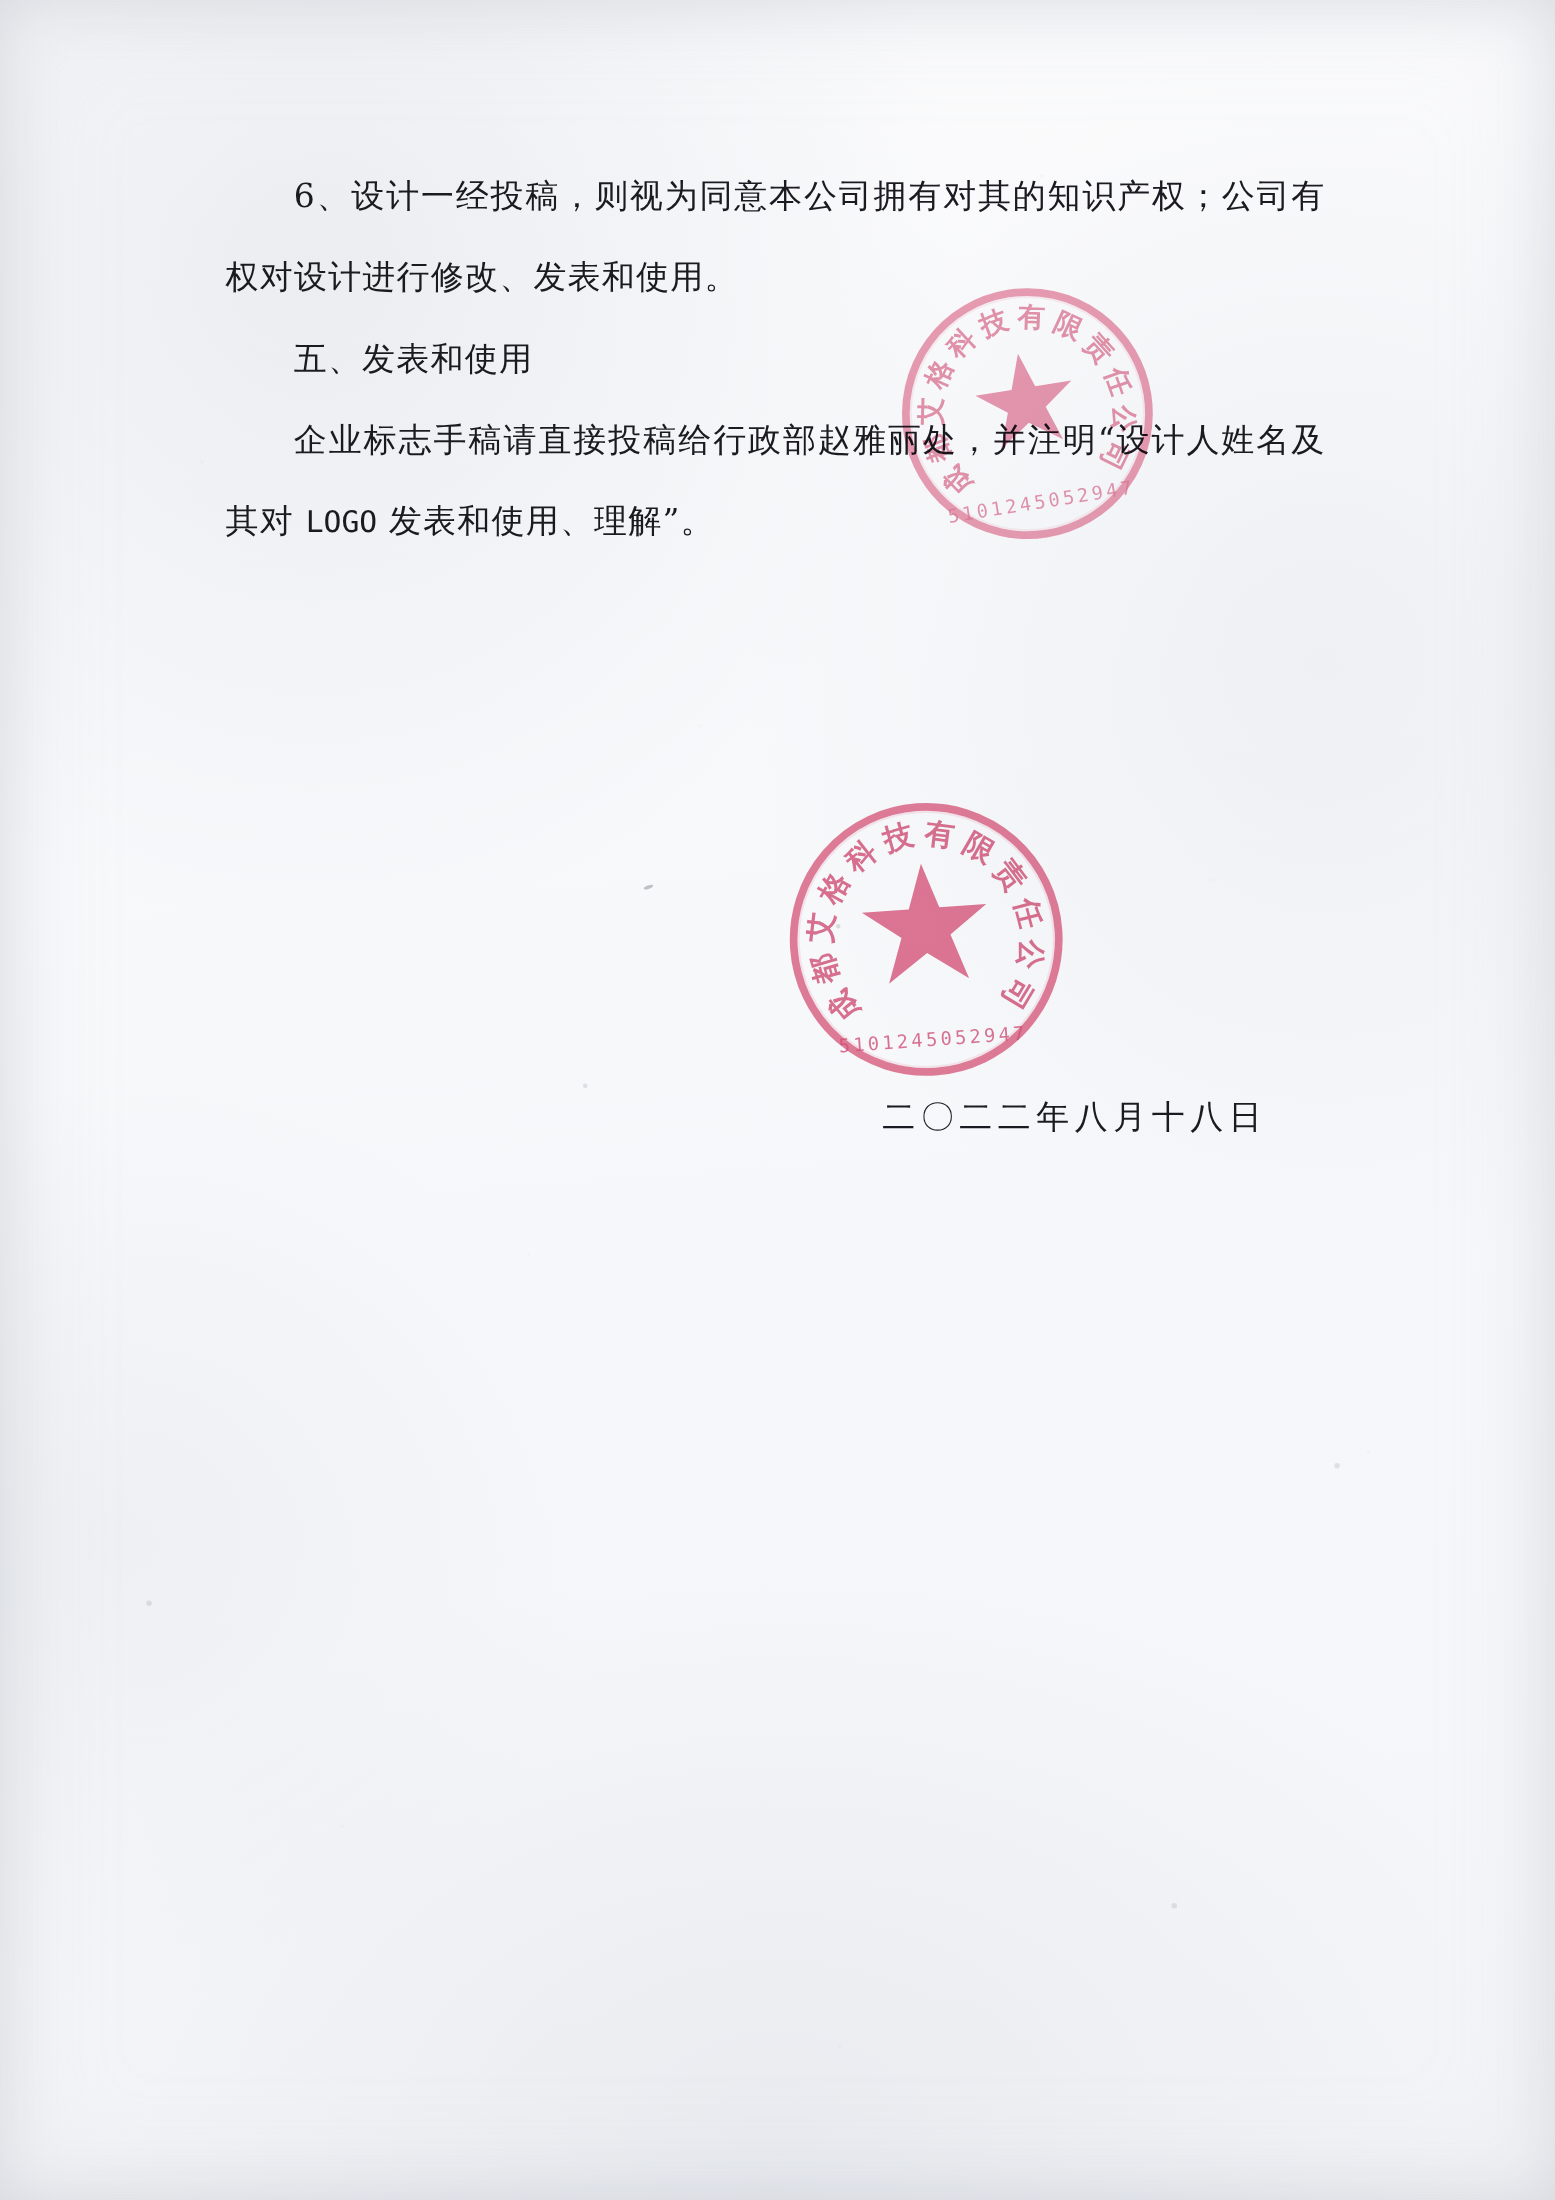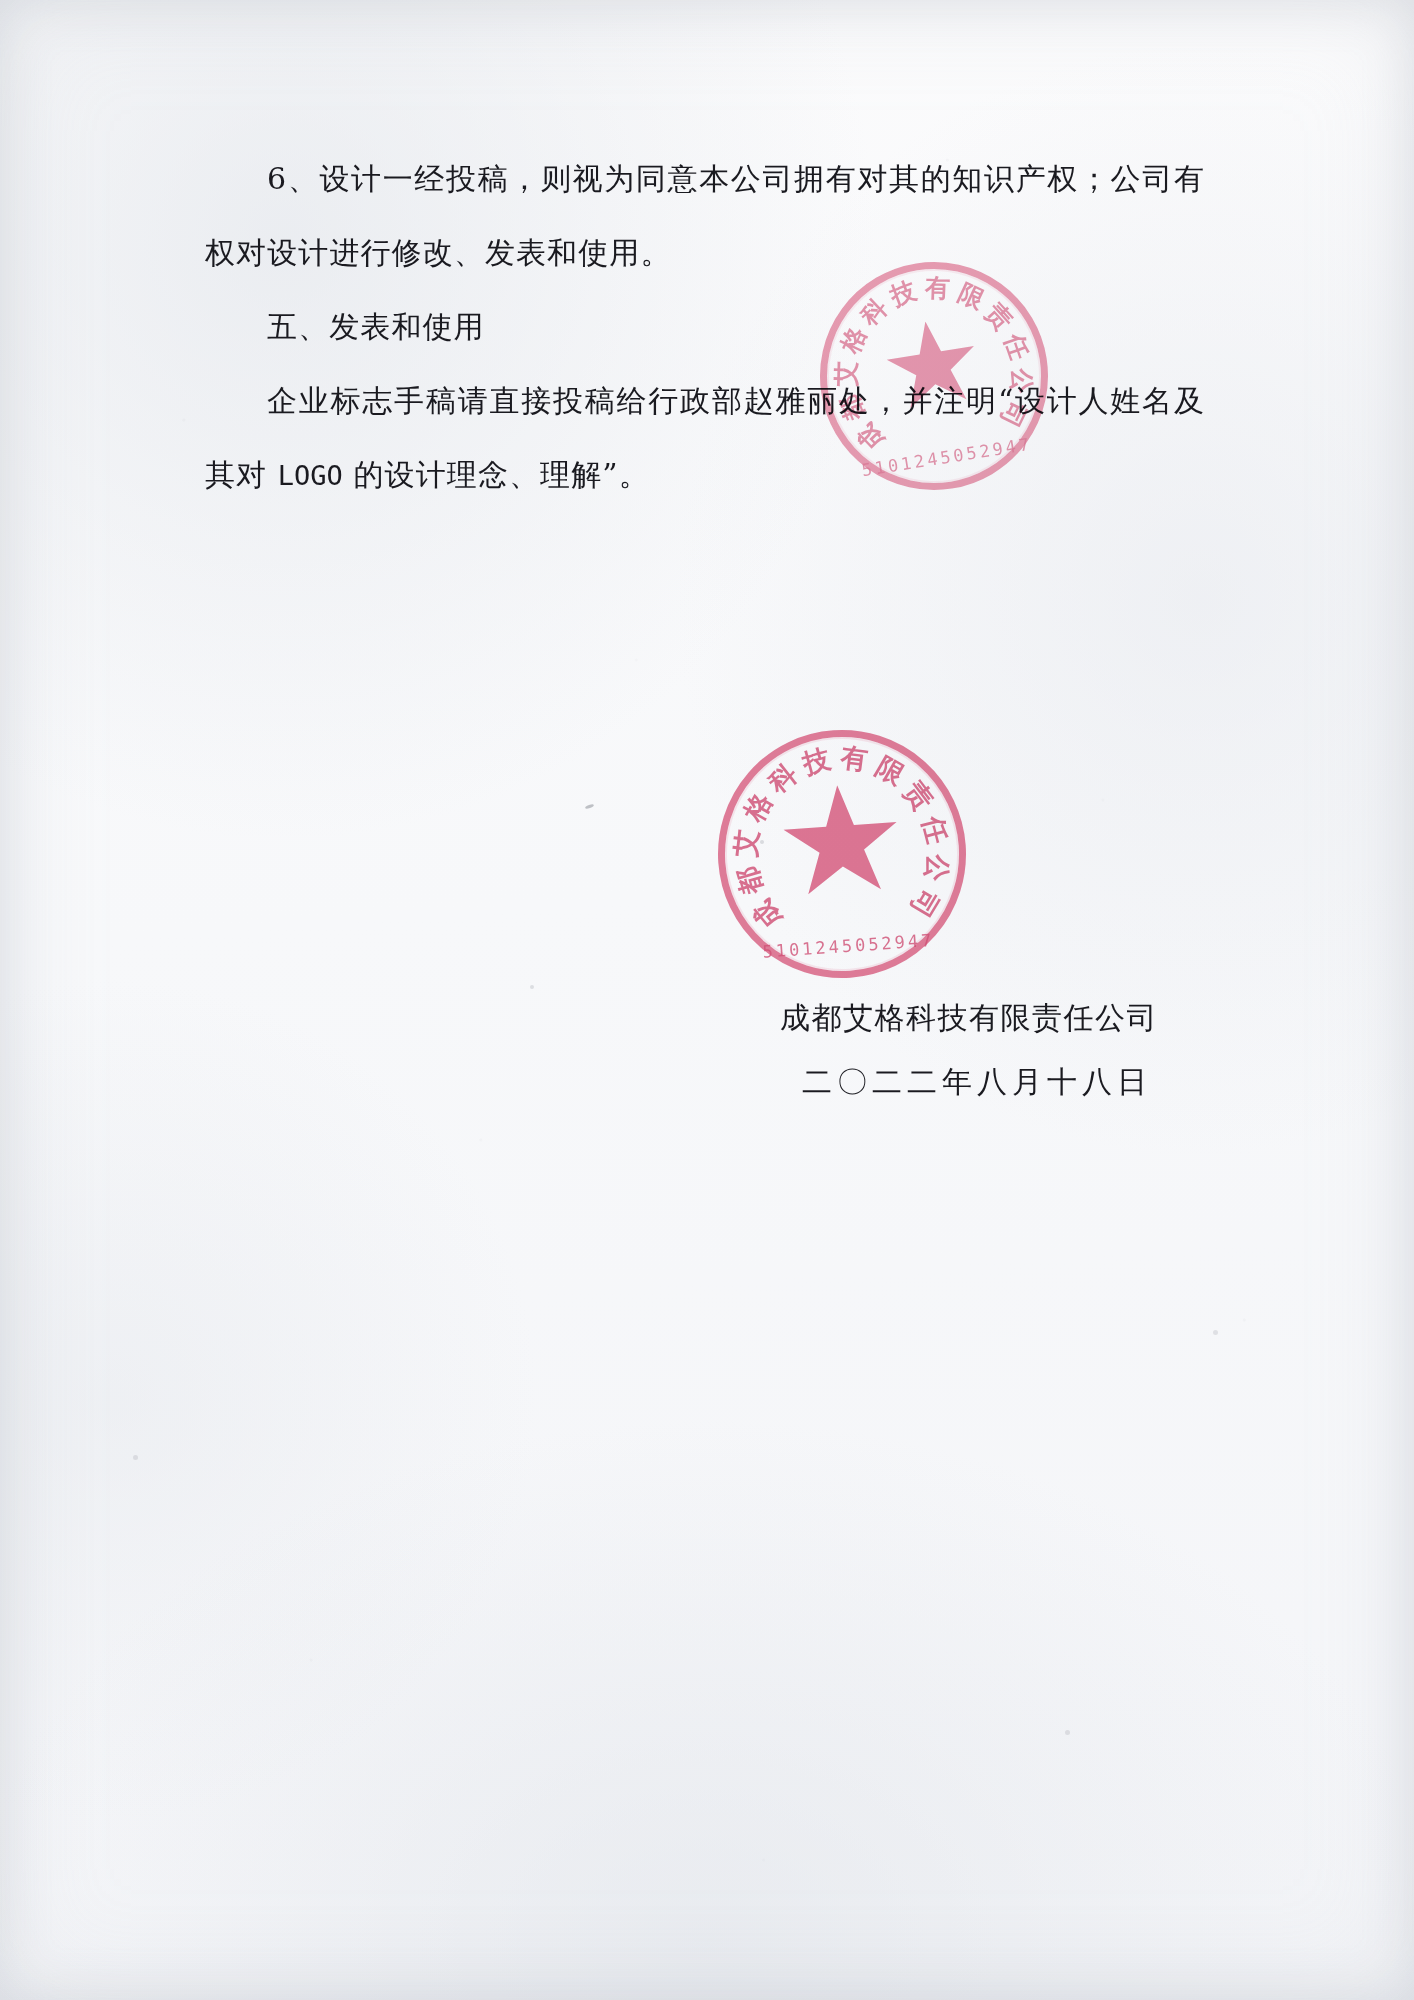--- a/index.html
+++ b/index.html
@@ -200,25 +200,24 @@
 </head>
 <body>
 
 <div id="page">
 
   <div id="grain"></div>
 
   <div id="body-text">
     <p class="para indent">6、设计一经投稿，则视为同意本公司拥有对其的知识产权；公司有权对设计进行修改、发表和使用。</p>
     <p class="para indent">五、发表和使用</p>
-    <p class="para indent"><span>企业标志手稿请直接投稿给行政部赵雅丽处，并注明“设计人姓名及其对 </span><span class="latin">LOGO</span><span> 的设计理念、理解”。</span></p>
+    <p class="para indent"><span>企业标志手稿请直接投稿给行政部赵雅丽处，并注明“设计人姓名及其对 </span><span class="latin">LOGO</span><span> 发表和使用、理解”。</span></p>
   </div>
 
   <div id="signature">
-    <div class="sig-line">成都艾格科技有限责任公司</div>
     <div class="sig-line sig-date">二〇二二年八月十八日</div>
   </div>
 
 
   <div class="seal" id="seal-top">
     <div class="ring"></div>
     <div class="arc-text">
         <span style="font-size: 25px; transform: rotate(-215deg) translate(88px) rotate(90deg) translate(-50%, -50%);">成</span>
         <span style="font-size: 25px; transform: rotate(-192.273deg) translate(88px) rotate(90deg) translate(-50%, -50%);">都</span>
         <span style="font-size: 25px; transform: rotate(-169.545deg) translate(88px) rotate(90deg) translate(-50%, -50%);">艾</span>

